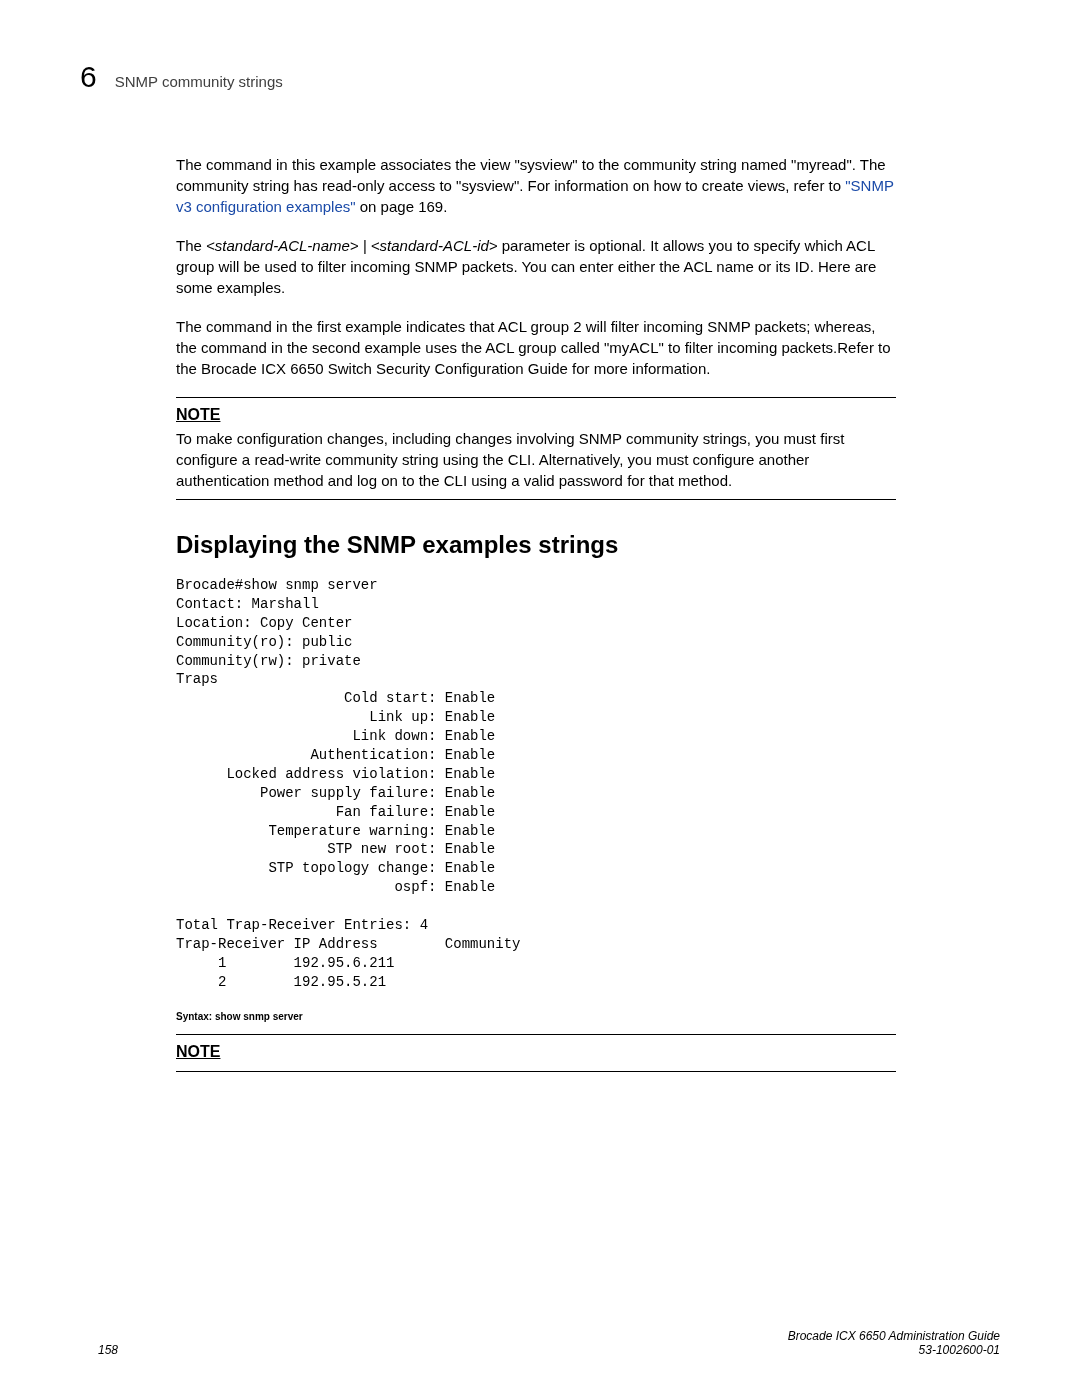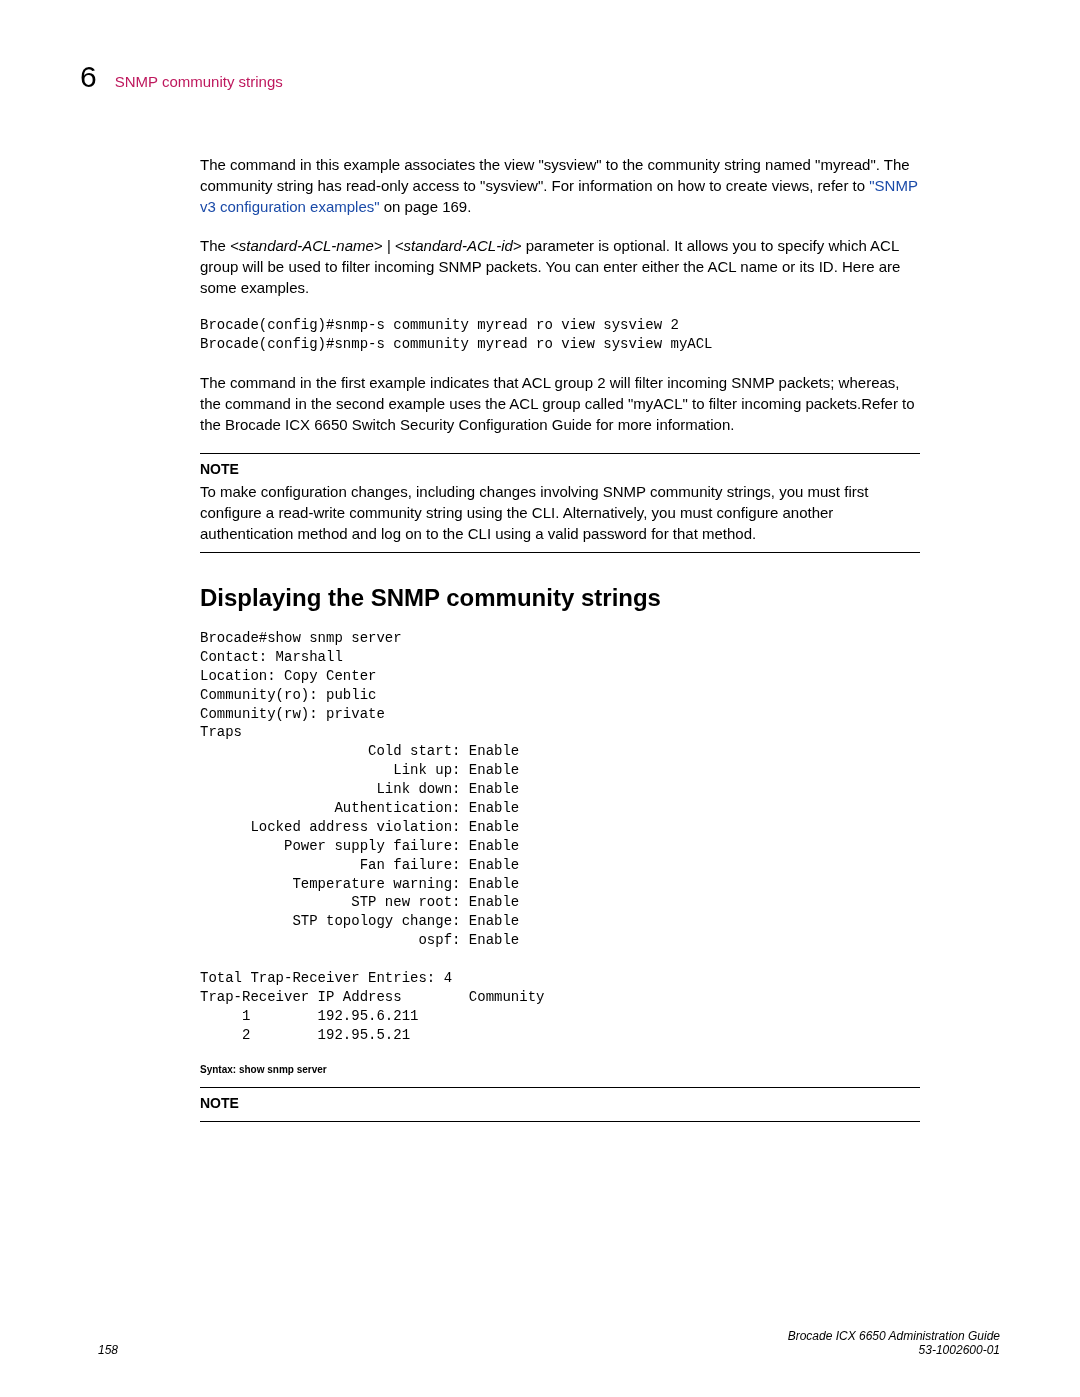--- a/index.html
+++ b/index.html
@@ -21,24 +21,24 @@
     align-items: baseline;
     gap: 18px;
     margin-bottom: 60px;
   }
   .chapter-num {
     font-size: 30px;
     font-weight: normal;
   }
   .header-title {
     font-size: 15px;
-    color: #be185d;
+    color: #404040;
   }
   .content {
-    margin-left: 120px;
+    margin-left: 96px;
     max-width: 720px;
     font-size: 15px;
     line-height: 1.4;
   }
   .para {
     margin: 0 0 18px 0;
   }
   .link {
     color: #1a4aa8;
   }
@@ -55,22 +55,23 @@
   .note-rule {
     border-top: 1.5px solid #000;
     margin: 8px 0 4px 0;
   }
   .note-rule-bottom {
     border-top: 1.5px solid #000;
     margin: 8px 0 24px 0;
   }
   .note-label {
     font-weight: bold;
-    font-size: 14px;
+    font-size: 16px;
     margin: 6px 0 2px 0;
+    text-decoration: underline;
   }
   .section-h {
     font-size: 24px;
     font-weight: bold;
     margin: 28px 0 14px 0;
   }
   .syntax {
     font-weight: bold;
     font-size: 10px;
     margin: 18px 0 10px 0;
@@ -107,31 +108,29 @@
   <div class="content">
 
     <p class="para">
       <span>The command in this example associates the view "sysview" to the community string named "myread". The community string has read-only access to "sysview".  For information on how to create views, refer to </span><span class="link">"SNMP v3 configuration examples"</span><span> on page 169.</span>
     </p>
 
     <p class="para">
       <span>The </span><span class="italic">&lt;standard-ACL-name&gt; | &lt;standard-ACL-id&gt;</span><span> parameter  is optional.  It allows you to specify which ACL group will be used to filter incoming SNMP packets. You can enter either the ACL name or its ID.  Here are some examples.</span>
     </p>
 
-    <div class="codeblock">Brocade(config)#snmp-s community myread ro view sysview 2
-Brocade(config)#snmp-s community myread ro view sysview myACL</div>
 
     <p class="para">The command in the first example indicates that ACL group 2 will filter incoming SNMP packets; whereas, the command in the second example uses the ACL group called "myACL" to filter incoming packets.Refer to the Brocade ICX 6650 Switch Security Configuration Guide for more information.</p>
 
     <div class="note-rule"></div>
     <div class="note-label">NOTE</div>
     <p class="para" style="margin-bottom:6px;">To make configuration changes, including changes involving SNMP community strings, you must first configure a read-write community string using the CLI.  Alternatively, you must configure another authentication method and log on to the CLI using a valid password for that method.</p>
     <div class="note-rule-bottom"></div>
 
-    <div class="section-h">Displaying the SNMP community strings</div>
+    <div class="section-h">Displaying the SNMP examples strings</div>
 
 
     <div class="codeblock">Brocade#show snmp server
 Contact: Marshall
 Location: Copy Center
 Community(ro): public
 Community(rw): private
 Traps
                     Cold start: Enable
                        Link up: Enable

